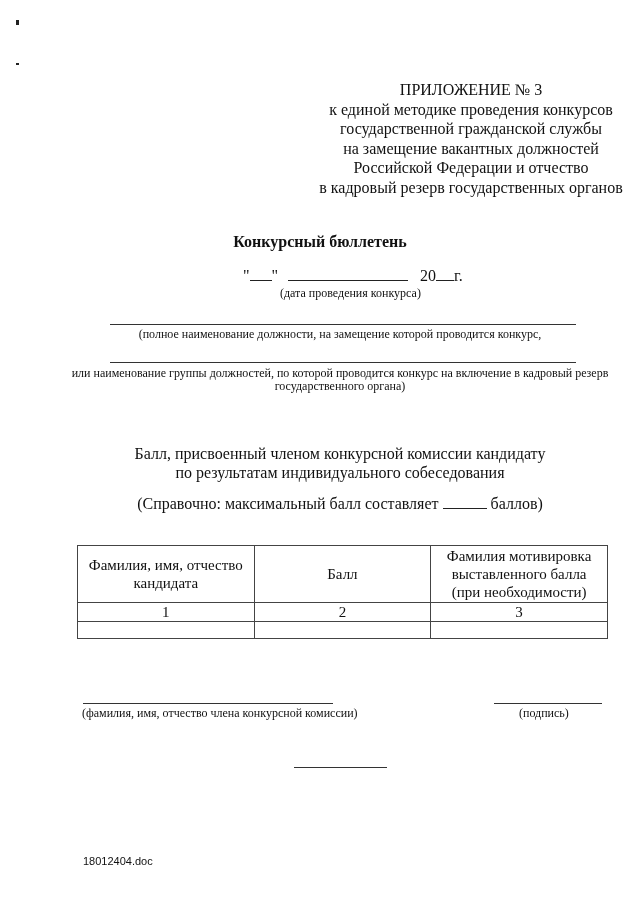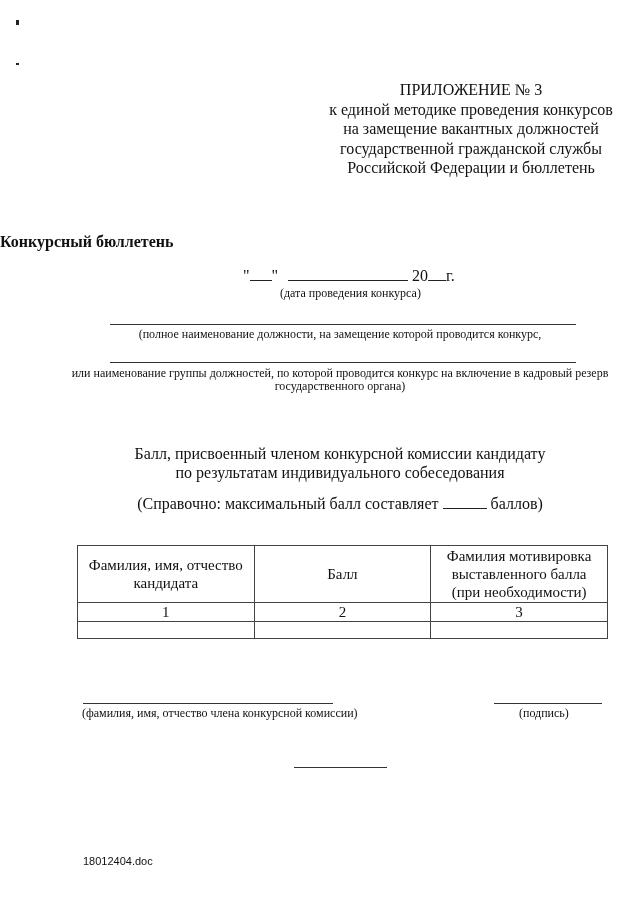--- a/index.html
+++ b/index.html
@@ -6,21 +6,21 @@
     body {
       width: 640px; height: 905px; position: relative; overflow: hidden;
       font-family: "Liberation Serif", serif; color: #111111;
     }
     .speck { position: absolute; background: #222; }
     .header-block {
       position: absolute; left: 306px; top: 80px; width: 330px;
       text-align: center; font-size: 16px; line-height: 19.5px;
     }
     .title {
-      position: absolute; left: 0; width: 640px; top: 233px; 
+      position: absolute; left: 0; width: 640px; top: 233px; text-align: center;
       font-weight: bold; font-size: 16px;
     }
     .date-line {
       position: absolute; left: 243px; top: 266px; font-size: 16px; white-space: nowrap;
     }
     .u { display: inline-block; border-bottom: 1px solid #222; height: 14px; vertical-align: baseline; }
     .caption-small { position: absolute; font-size: 12px; text-align: center; white-space: nowrap; }
     .rule { position: absolute; height: 0; border-top: 1px solid #333; }
     .body-text {
       position: absolute; left: 0; width: 680px; text-align: center;
@@ -41,31 +41,32 @@
   </style>
 </head>
 <body>
 
 <div class="speck" style="left:16px;top:20px;width:3px;height:5px;"></div>
 <div class="speck" style="left:16px;top:63px;width:3px;height:2px;"></div>
 
 <div class="header-block">
   <div>ПРИЛОЖЕНИЕ № 3</div>
   <div>к единой методике проведения конкурсов</div>
+  <div>государственной гражданской службы</div>
   <div>на замещение вакантных должностей</div>
-  <div>государственной гражданской службы</div>
-  <div>Российской Федерации и бюллетень</div>
+  <div>Российской Федерации и отчество</div>
+  <div>в кадровый резерв государственных органов</div>
 </div>
 
 <div class="title">Конкурсный бюллетень</div>
 
 <div class="date-line">
   <span>"</span><span class="u" style="width:22px;"></span><span>"</span>
   <span class="u" style="width:120px;margin-left:6px;"></span>
-  <span style="margin-left:0;">20</span><span class="u" style="width:18px;"></span><span>г.</span>
+  <span style="margin-left:8px;">20</span><span class="u" style="width:18px;"></span><span>г.</span>
 </div>
 <div class="caption-small" style="left:280px;top:286px;">(дата проведения конкурса)</div>
 
 <div class="rule" style="left:110px;top:324px;width:466px;"></div>
 <div class="caption-small" style="left:0;width:680px;top:327px;">(полное наименование должности, на замещение которой проводится конкурс,</div>
 <div class="rule" style="left:110px;top:362px;width:466px;"></div>
 <div class="caption-small" style="left:0;width:680px;top:366px;">или наименование группы должностей, по которой проводится конкурс на включение в кадровый резерв</div>
 <div class="caption-small" style="left:0;width:680px;top:379px;">государственного органа)</div>
 
 <div class="body-text" style="top:444px;">Балл, присвоенный членом конкурсной комиссии кандидату</div>

